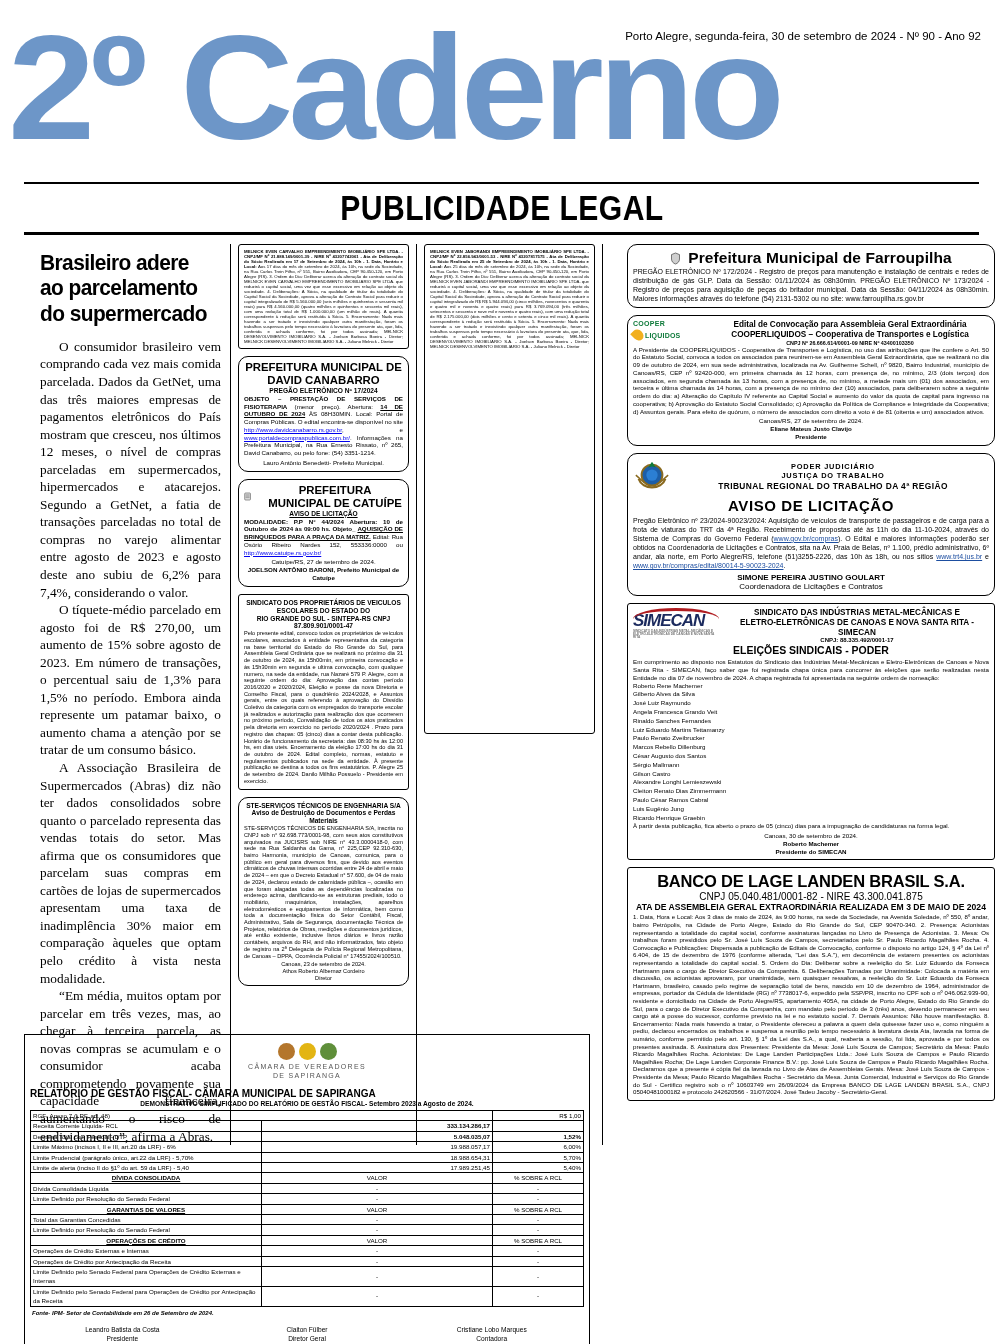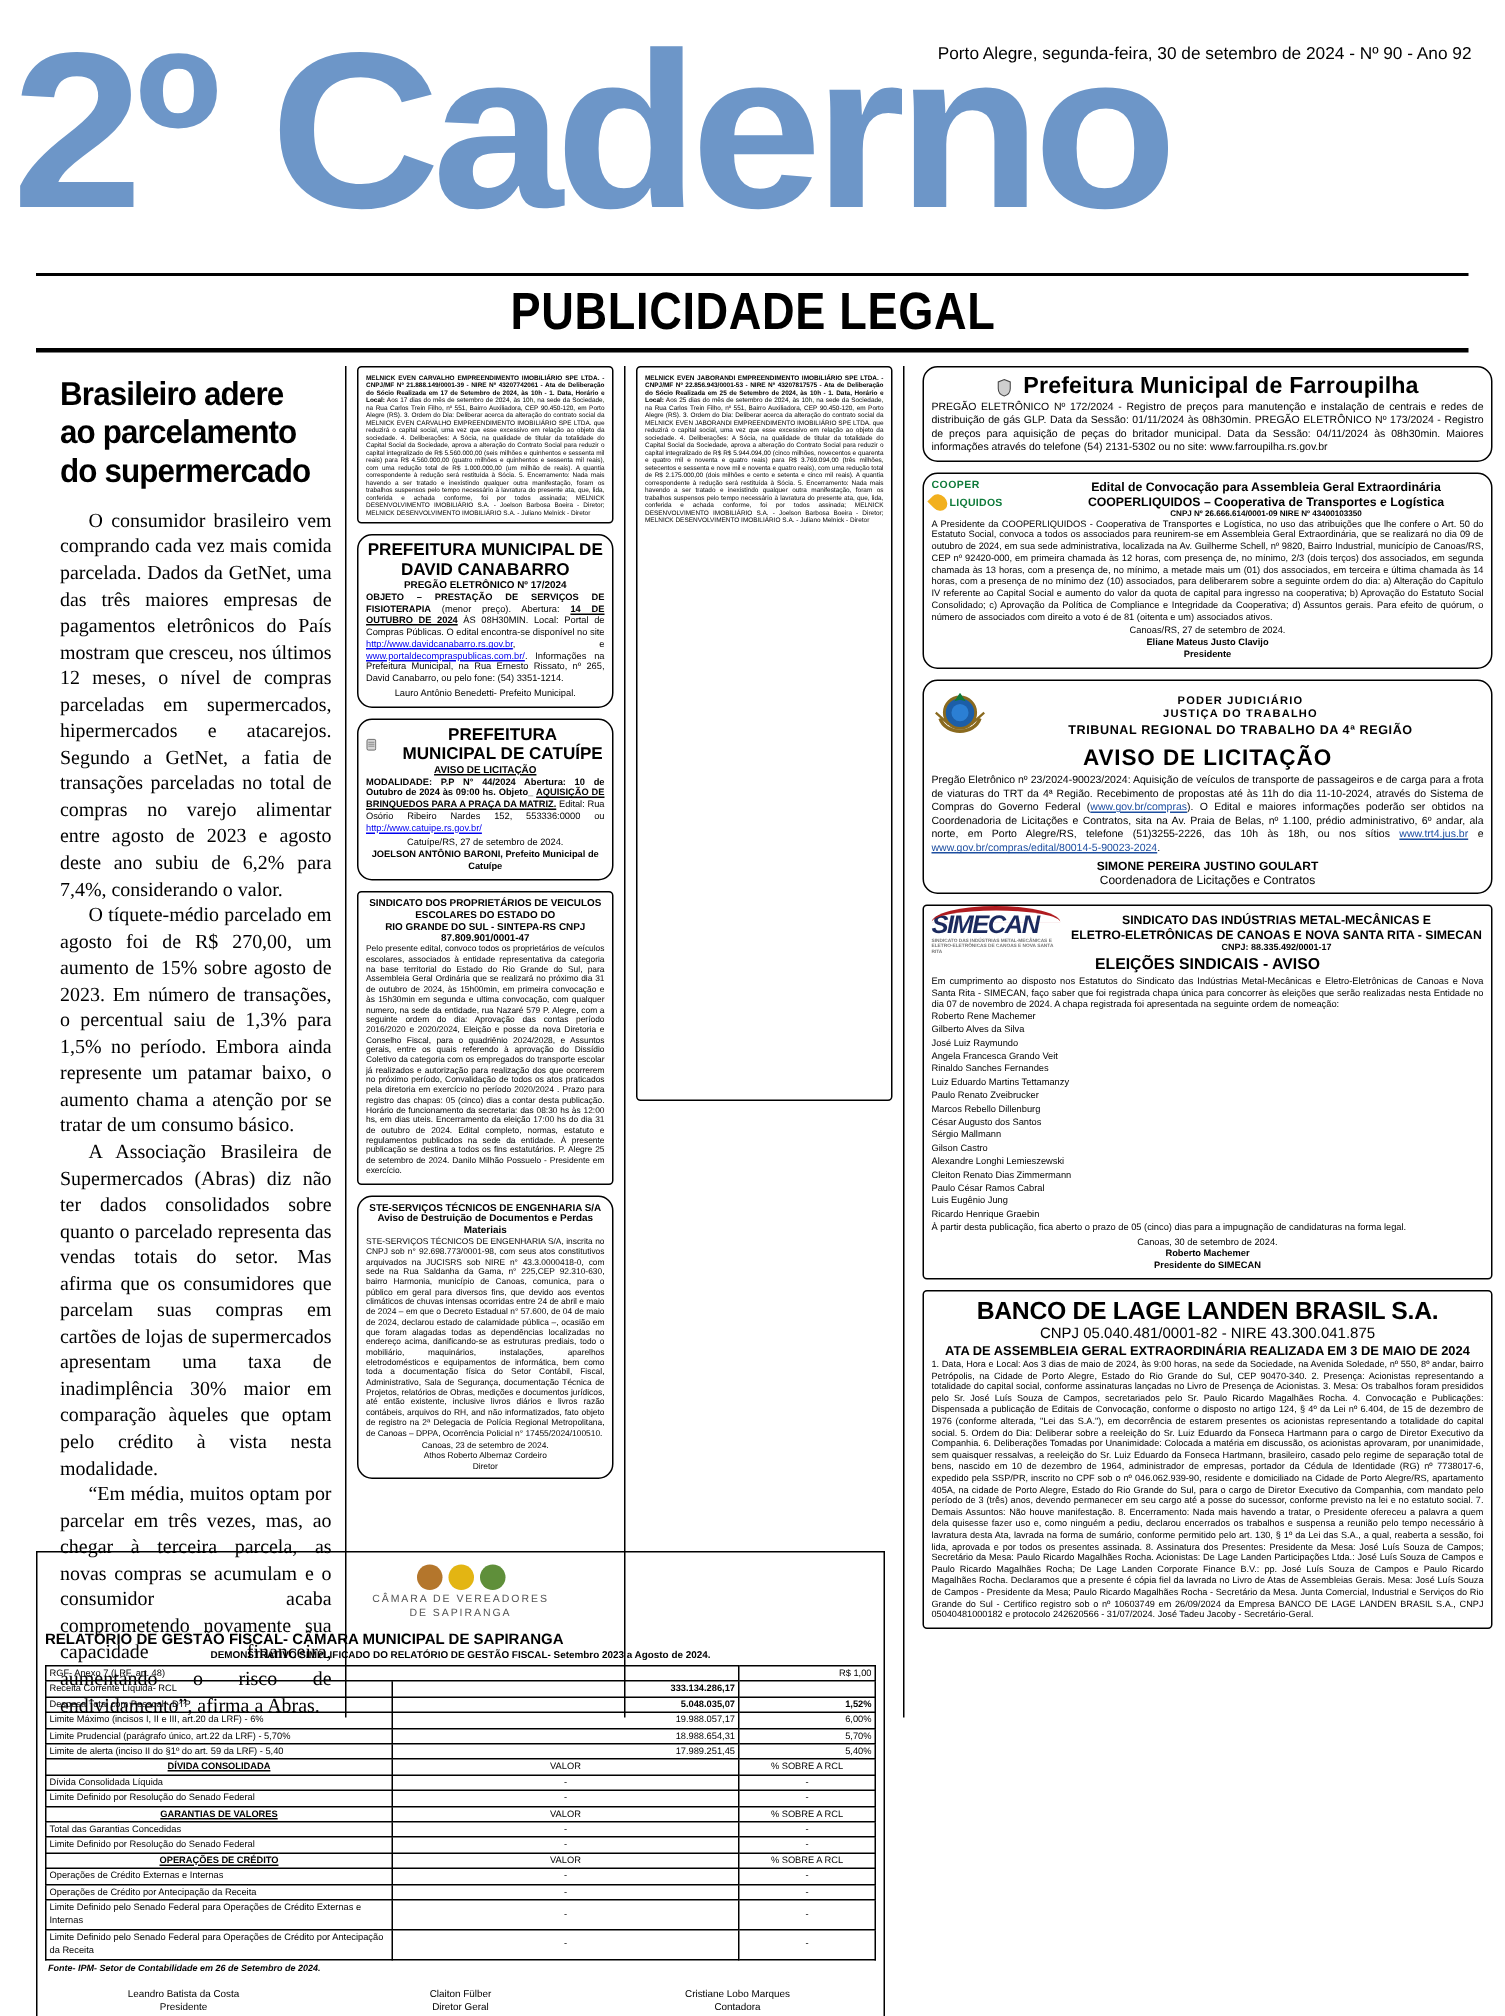--- a/index.html
+++ b/index.html
@@ -51,21 +51,21 @@
     transform:scaleX(.86);
   }
   .banner-rule{position:absolute;left:24px;right:24px;top:232px;border-top:3px solid #000;}
 
   
   .cols{position:absolute;left:40px;top:244px;width:955px;display:flex;gap:0;}
   .col{box-sizing:border-box;}
   .col-1{width:190px;padding-right:9px;}
   .col-2{width:186px;padding:0 7px;}
   .col-3{width:186px;padding:0 7px;}
-  .col-4{width:393px;padding-left:12px;}
+  .col-4{width:393px;padding-left:24px;}
   .colrule{border-left:1px solid #000;}
 
   
   .headline{
     font-family:"Liberation Sans", sans-serif;
     font-weight:bold;
     font-size:22px;line-height:1.15;letter-spacing:-.6px;
     margin:6px 0 12px 0;
     transform:scaleX(.95);transform-origin:left top;
   }
@@ -306,21 +306,21 @@
             <span class="swoosh"></span>
             <span>SIMECAN</span>
             <div class="sub">SINDICATO DAS INDÚSTRIAS METAL-MECÂNICAS E ELETRO-ELETRÔNICAS DE CANOAS E NOVA SANTA RITA</div>
           </div>
           <div style="flex:1">
             <div class="ad-title-sm">SINDICATO DAS INDÚSTRIAS METAL-MECÂNICAS E</div>
             <div class="ad-title-sm">ELETRO-ELETRÔNICAS DE CANOAS E NOVA SANTA RITA - SIMECAN</div>
             <div class="ctr" style="font-size:6px;font-weight:bold">CNPJ: 88.335.492/0001-17</div>
           </div>
         </div>
-        <div class="ctr" style="font-weight:bold;font-size:10.5px;margin:1px 0 2px">ELEIÇÕES SINDICAIS - AVISO</div>
+        <div class="ctr" style="font-weight:bold;font-size:10.5px;margin:1px 0 2px">ELEIÇÕES SINDICAIS - PODER</div>
         <div class="small6">Em cumprimento ao disposto nos Estatutos do Sindicato das Indústrias Metal-Mecânicas e Eletro-Eletrônicas de Canoas e Nova Santa Rita - SIMECAN, faço saber que foi registrada chapa única para concorrer às eleições que serão realizadas nesta Entidade no dia 07 de novembro de 2024. A chapa registrada foi apresentada na seguinte ordem de nomeação:</div>
         <div class="namelist" id="simecan-candidates">
             <div> Roberto Rene Machemer</div>
             <div> Gilberto Alves da Silva</div>
             <div> José Luiz Raymundo</div>
             <div> Angela Francesca Grando Veit</div>
             <div> Rinaldo Sanches Fernandes</div>
             <div> Luiz Eduardo Martins Tettamanzy</div>
             <div> Paulo Renato Zveibrucker</div>
             <div> Marcos Rebello Dillenburg</div>

